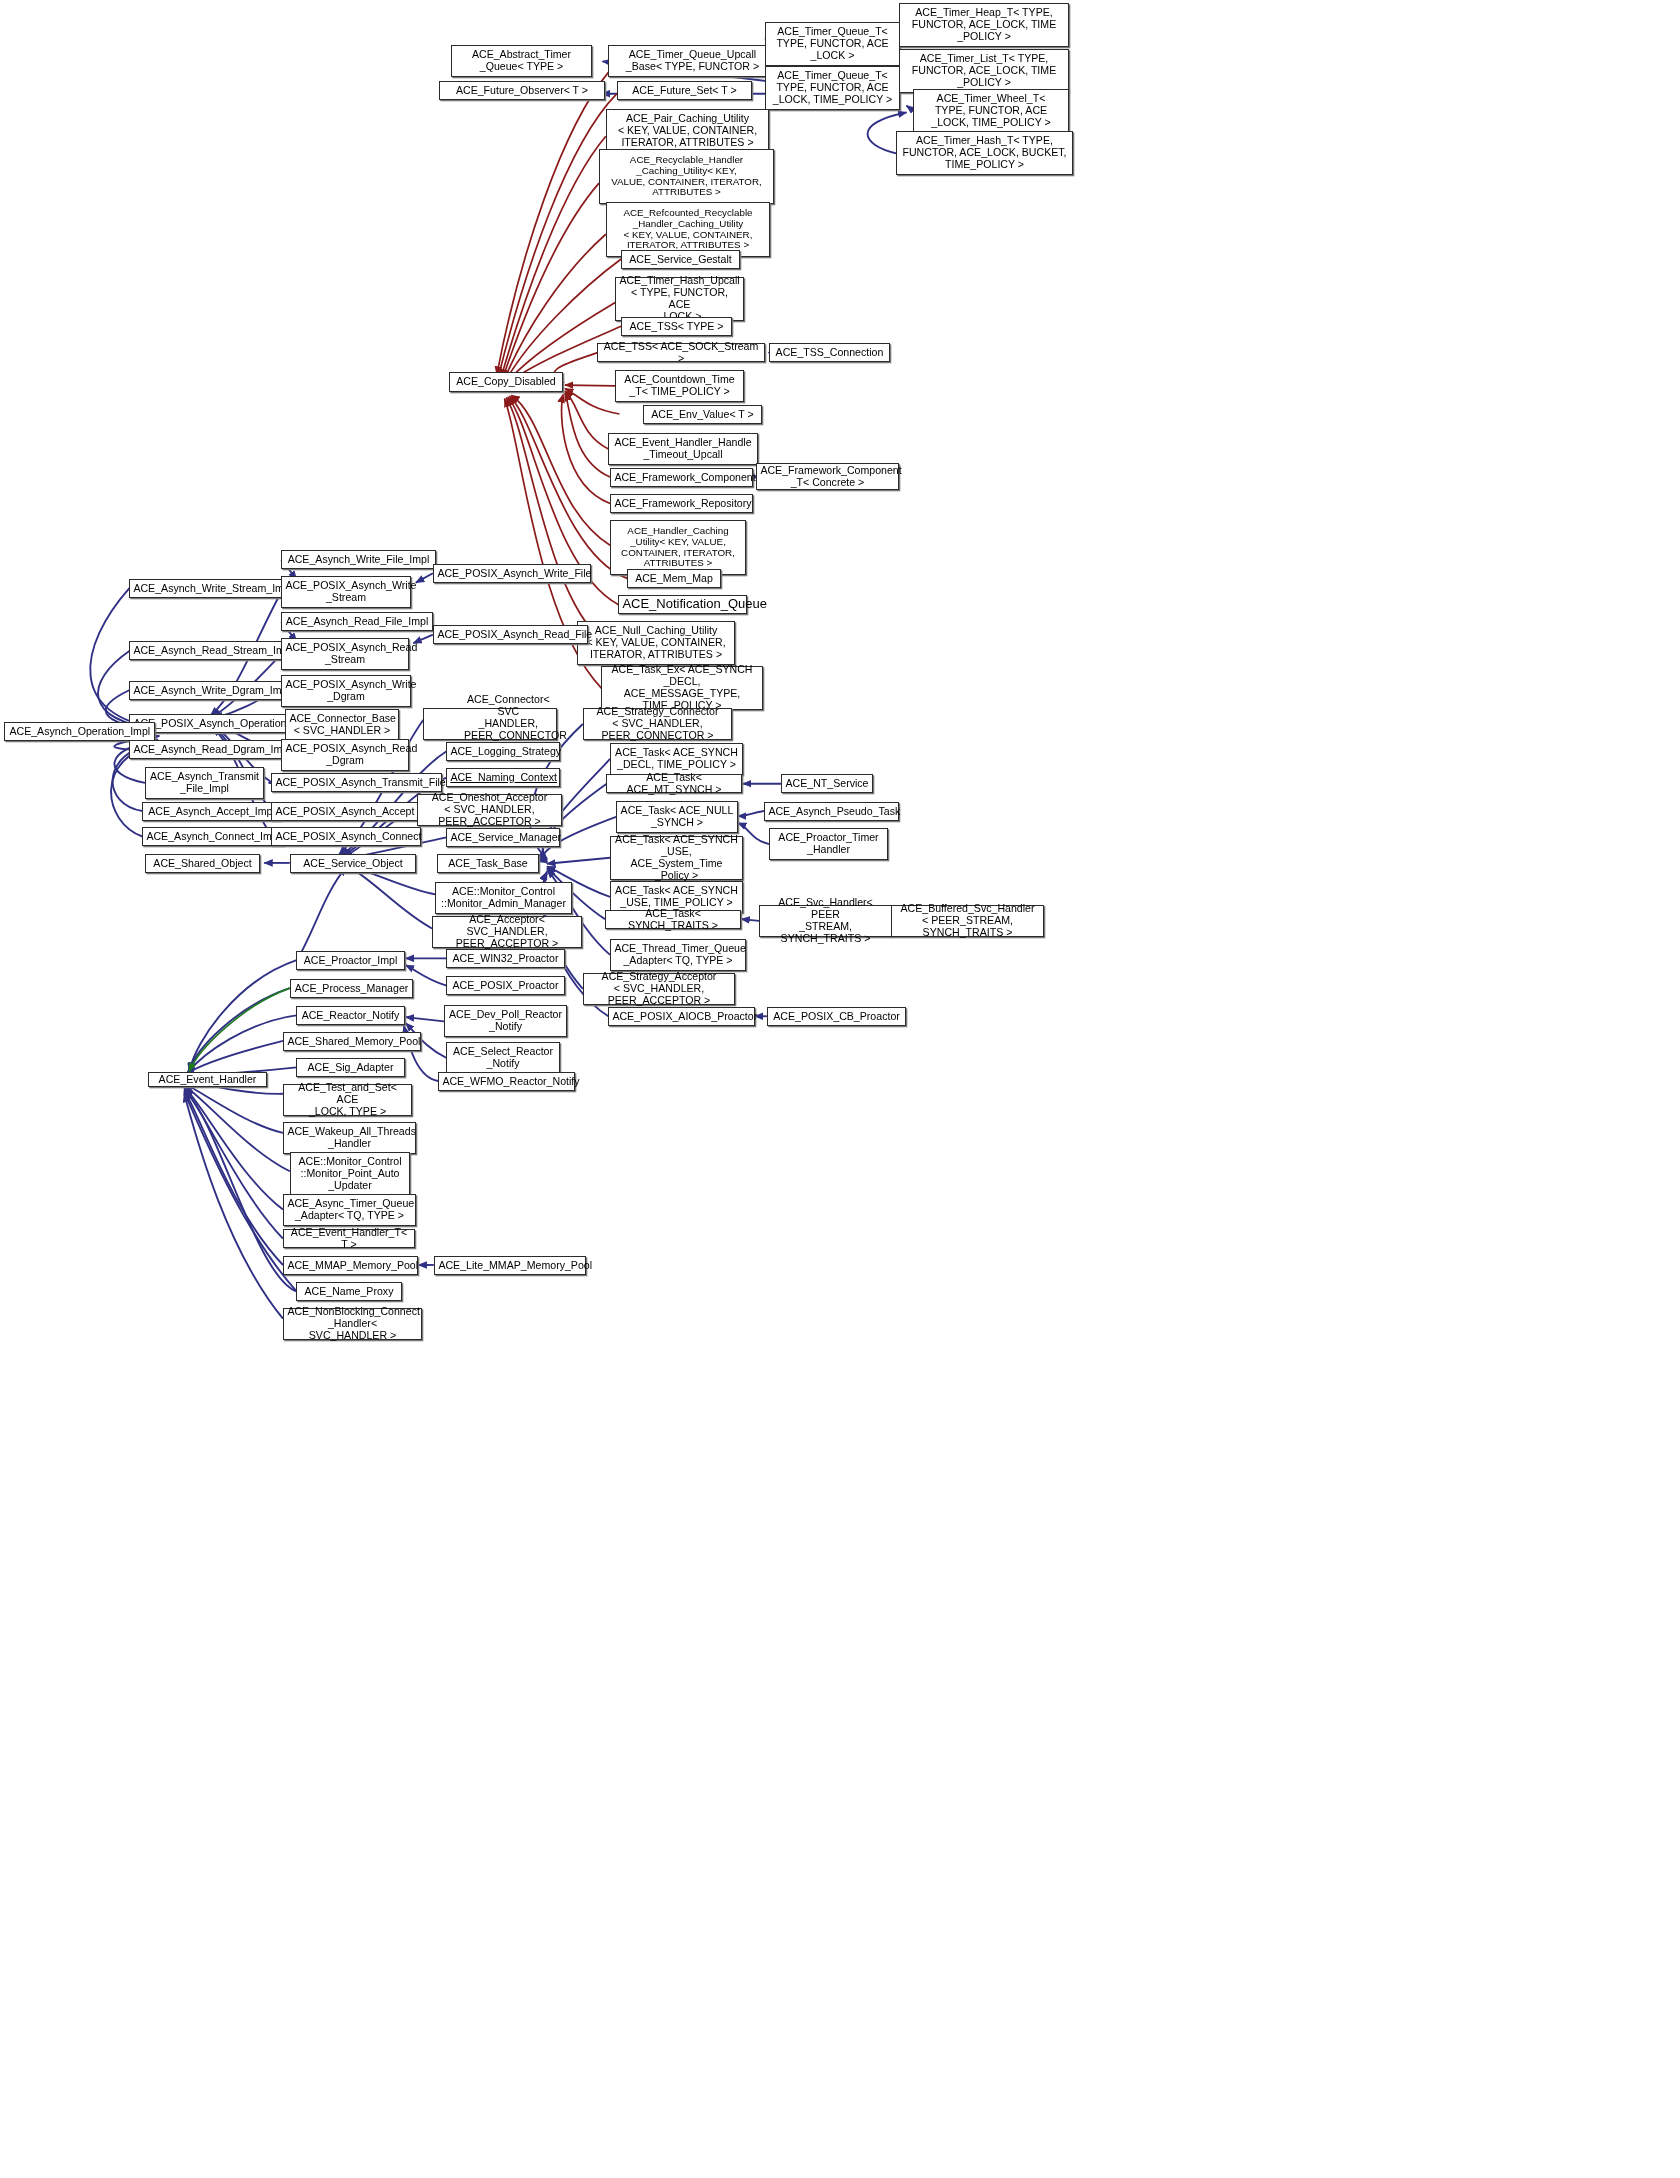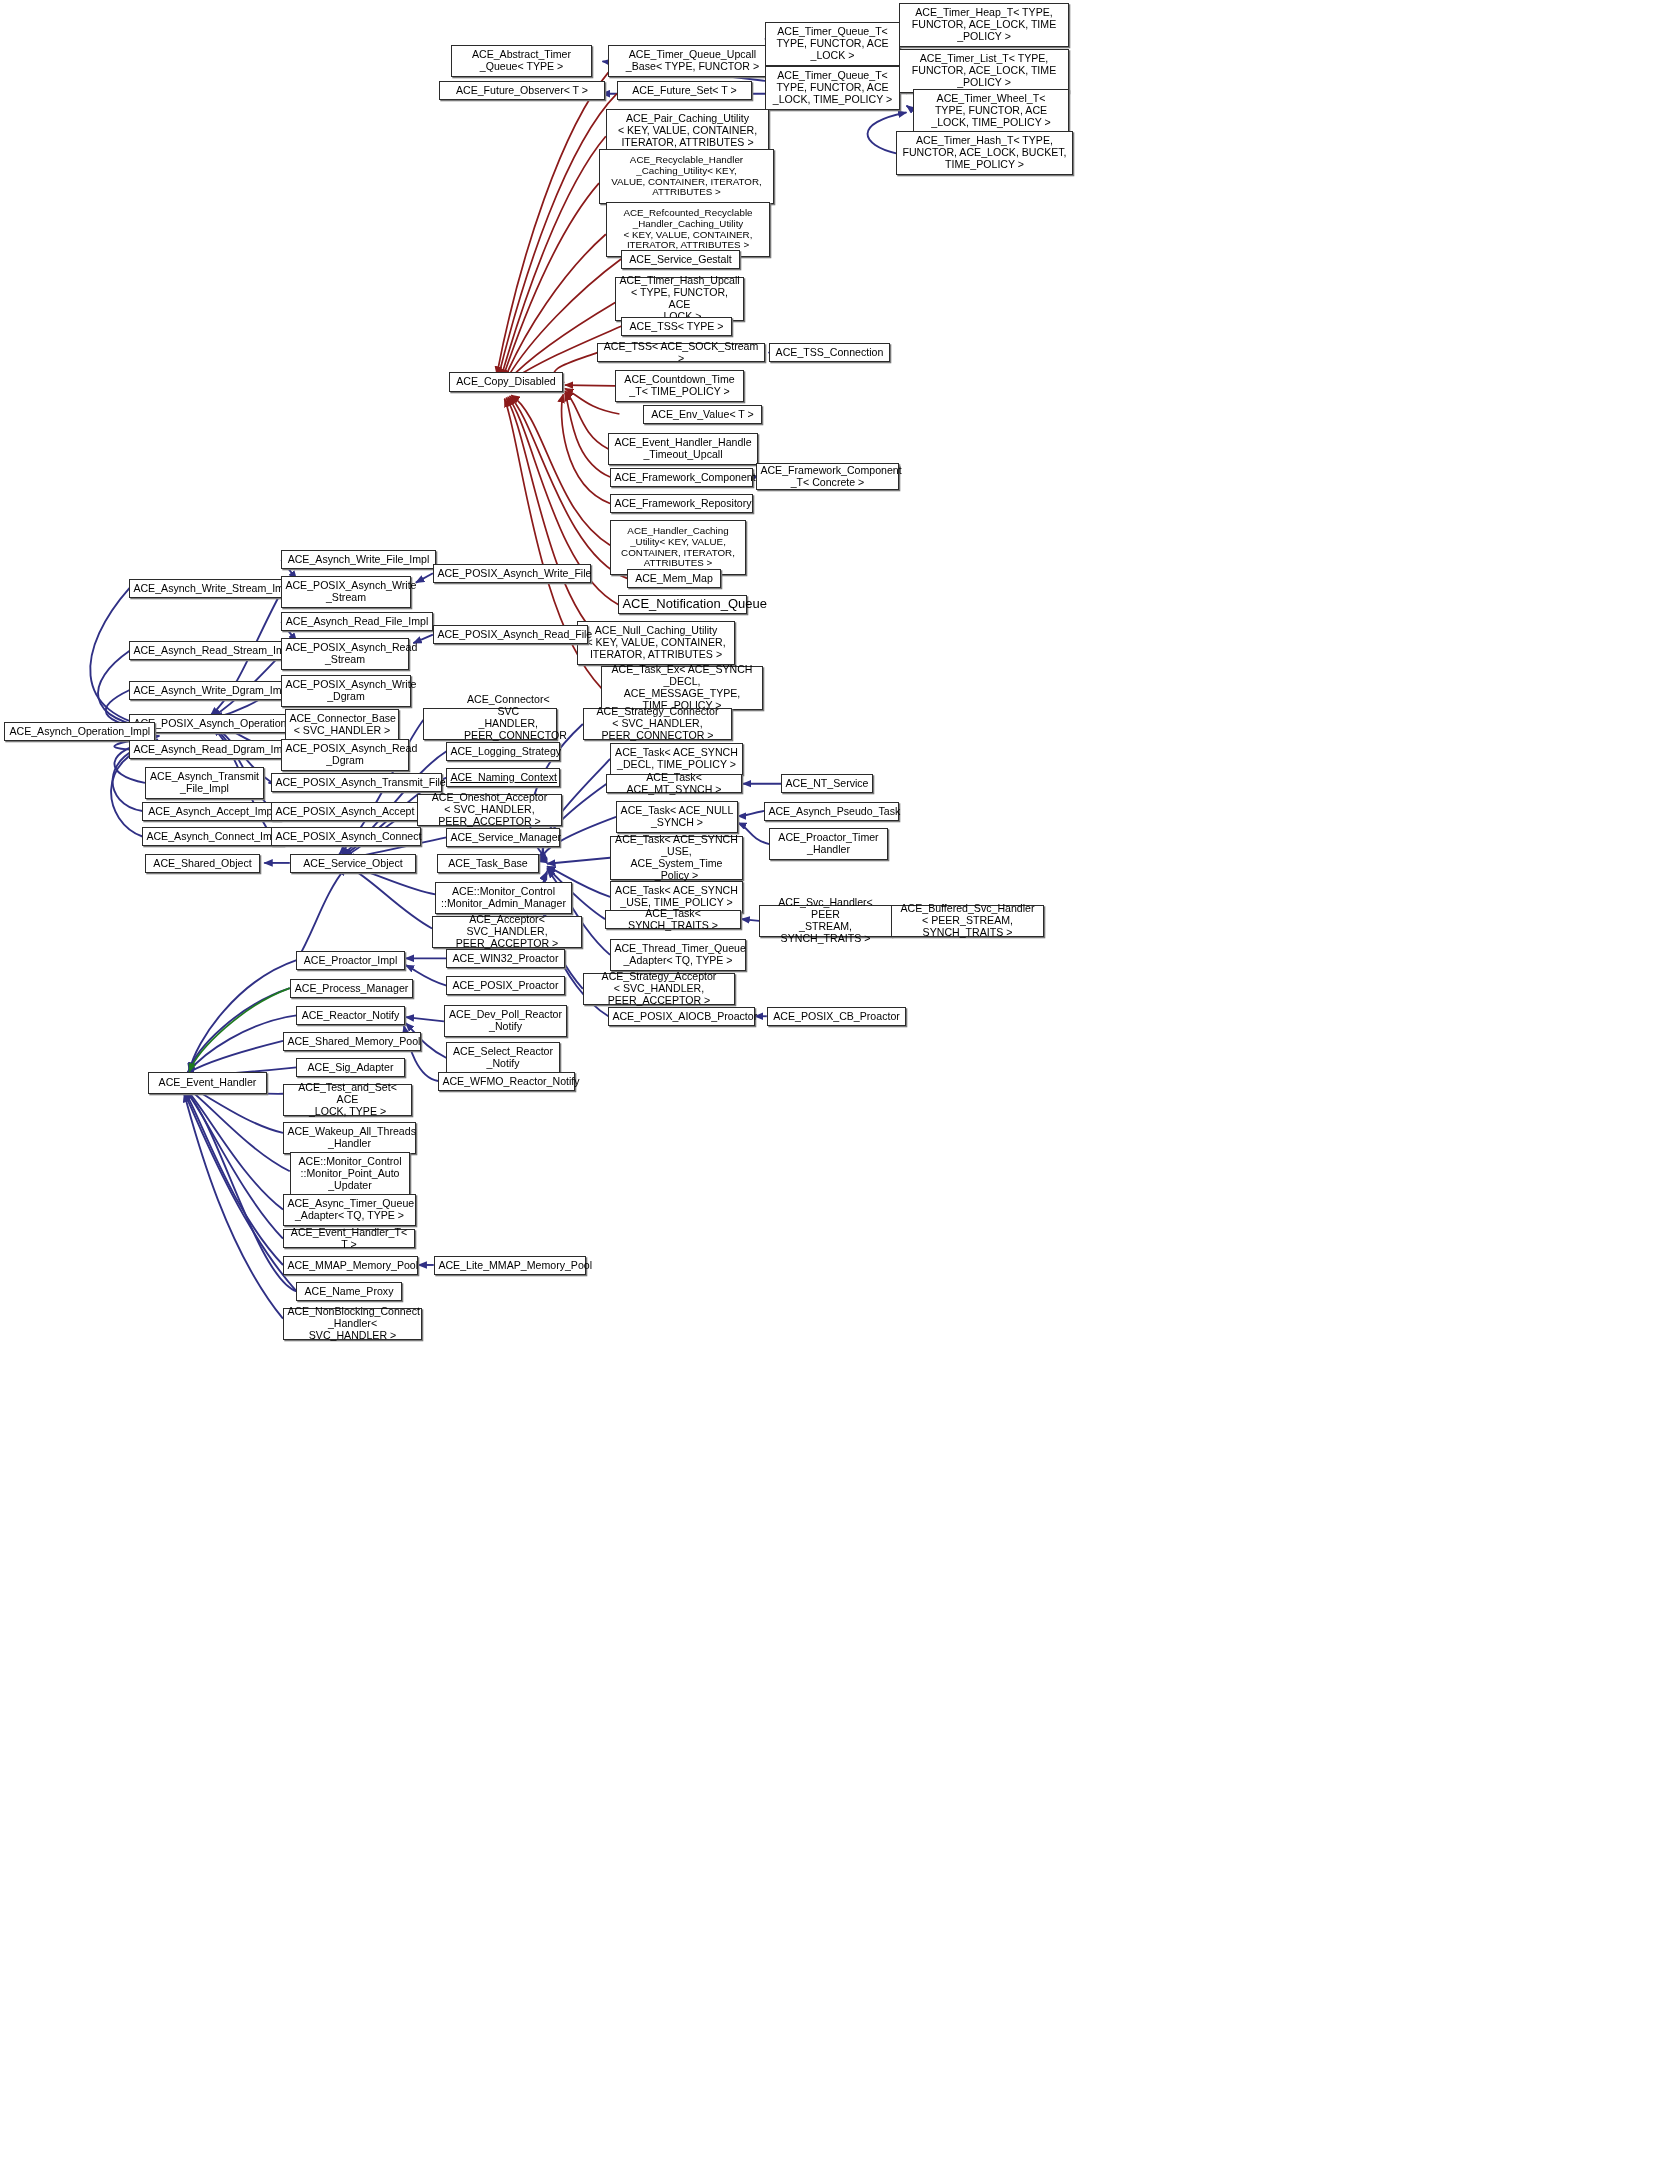--- a/index.html
+++ b/index.html
@@ -315,21 +315,21 @@
       <div class="node" style="left: 446px; top: 949px; width: 119px; height: 19px; font-size: 10.6px;"><span>ACE_WIN32_Proactor</span></div>
       <div class="node" style="left: 290px; top: 979px; width: 123px; height: 19px; font-size: 10.6px;"><span>ACE_Process_Manager</span></div>
       <div class="node" style="left: 446px; top: 976px; width: 119px; height: 19px; font-size: 10.6px;"><span>ACE_POSIX_Proactor</span></div>
       <div class="node" style="left: 296px; top: 1006px; width: 109px; height: 19px; font-size: 10.6px;"><span>ACE_Reactor_Notify</span></div>
       <div class="node" style="left: 444px; top: 1005px; width: 123px; height: 32px;"><span>ACE_Dev_Poll_Reactor
 _Notify</span></div>
       <div class="node" style="left: 283px; top: 1032px; width: 138px; height: 19px; font-size: 10.6px;"><span>ACE_Shared_Memory_Pool</span></div>
       <div class="node" style="left: 446px; top: 1042px; width: 114px; height: 32px;"><span>ACE_Select_Reactor
 _Notify</span></div>
       <div class="node" style="left: 296px; top: 1058px; width: 109px; height: 19px; font-size: 10.6px;"><span>ACE_Sig_Adapter</span></div>
-      <div class="node" style="left: 148px; top: 1072px; width: 119px; height: 22px; font-size: 10.6px;"><span>ACE_Event_Handler</span></div>
+      <div class="node" style="left: 148px; top: 1072px; width: 119px; height: 15px; font-size: 10.6px;"><span>ACE_Event_Handler</span></div>
       <div class="node" style="left: 283px; top: 1084px; width: 129px; height: 32px;"><span>ACE_Test_and_Set&lt; ACE
 _LOCK, TYPE &gt;</span></div>
       <div class="node" style="left: 438px; top: 1072px; width: 137px; height: 19px; font-size: 10.6px;"><span>ACE_WFMO_Reactor_Notify</span></div>
       <div class="node" style="left: 283px; top: 1122px; width: 133px; height: 32px;"><span>ACE_Wakeup_All_Threads
 _Handler</span></div>
       <div class="node" style="left: 290px; top: 1152px; width: 120px; height: 44px;"><span>ACE::Monitor_Control
 ::Monitor_Point_Auto
 _Updater</span></div>
       <div class="node" style="left: 283px; top: 1194px; width: 133px; height: 32px;"><span>ACE_Async_Timer_Queue
 _Adapter&lt; TQ, TYPE &gt;</span></div>

